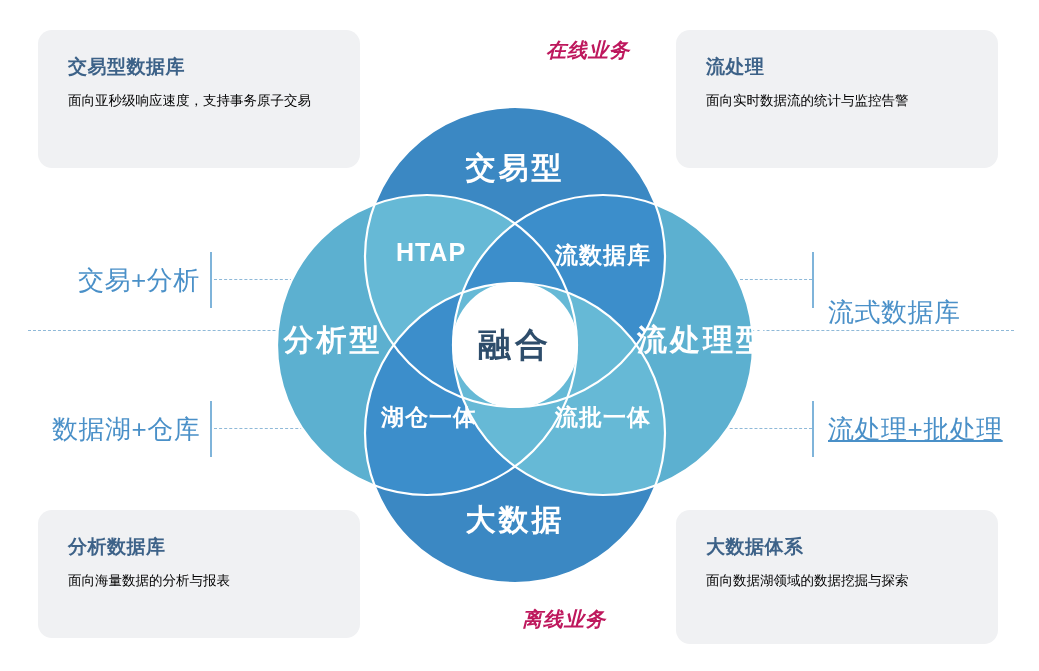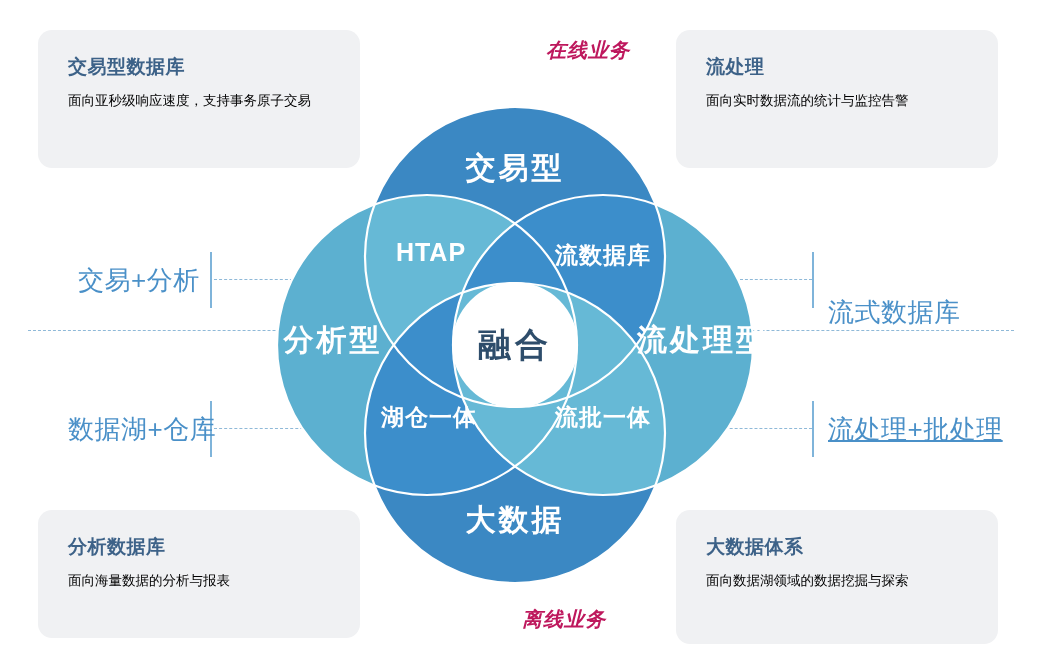--- a/index.html
+++ b/index.html
@@ -53,21 +53,21 @@
 
   
   .side-label{
     position:absolute;
     color:#4a90c8;
     font-size:26px;
     white-space:nowrap;
     letter-spacing:.5px;
   }
   #sl-tl{left:78px;  top:263px;}
-  #sl-bl{left:68px;  top:412px;}
+  #sl-bl{left:52px;  top:412px;}
   #sl-tr{left:828px; top:263px;margin-top:32px;}
   #sl-br{left:828px; top:412px;text-decoration:underline;}
 
   
   .tick{position:absolute;width:2px;background:#7fb4da;}
   #tick-tl{left:210px; top:252px; height:56px;}
   #tick-bl{left:210px; top:401px; height:56px;}
   #tick-tr{left:812px; top:252px; height:56px;}
   #tick-br{left:812px; top:401px; height:56px;}
 

